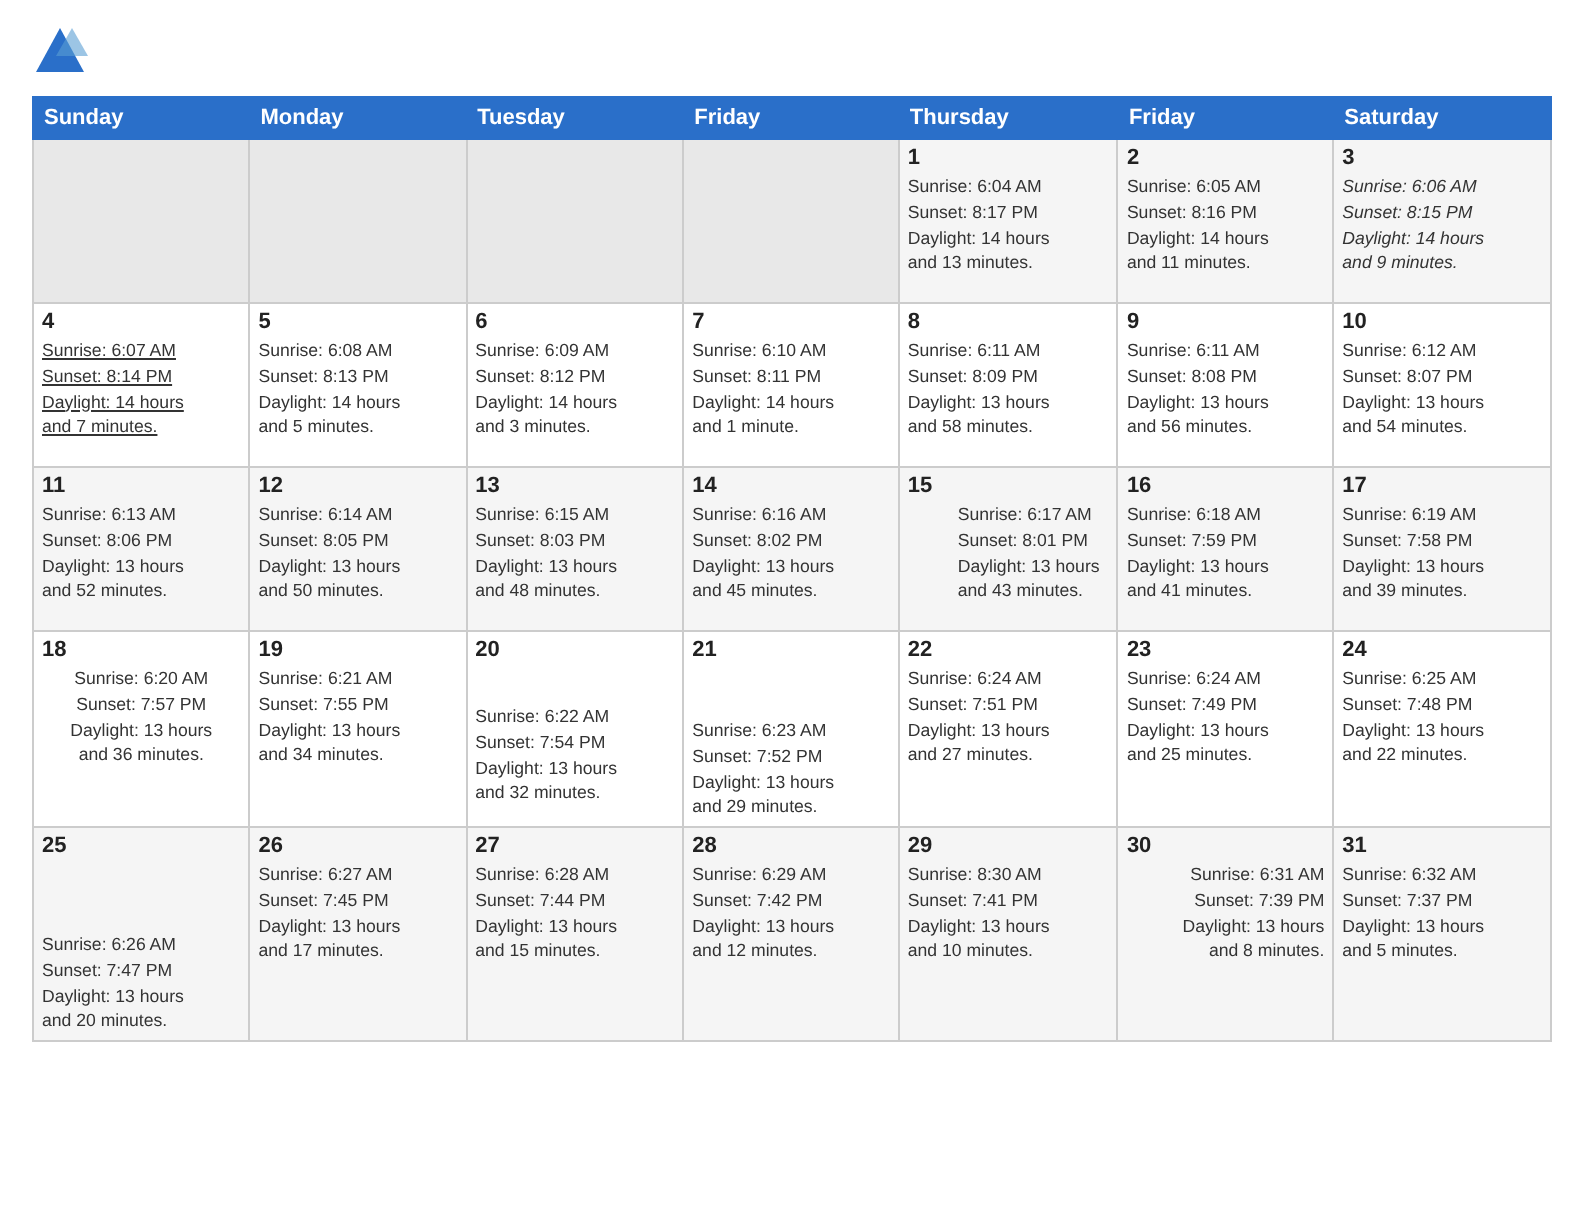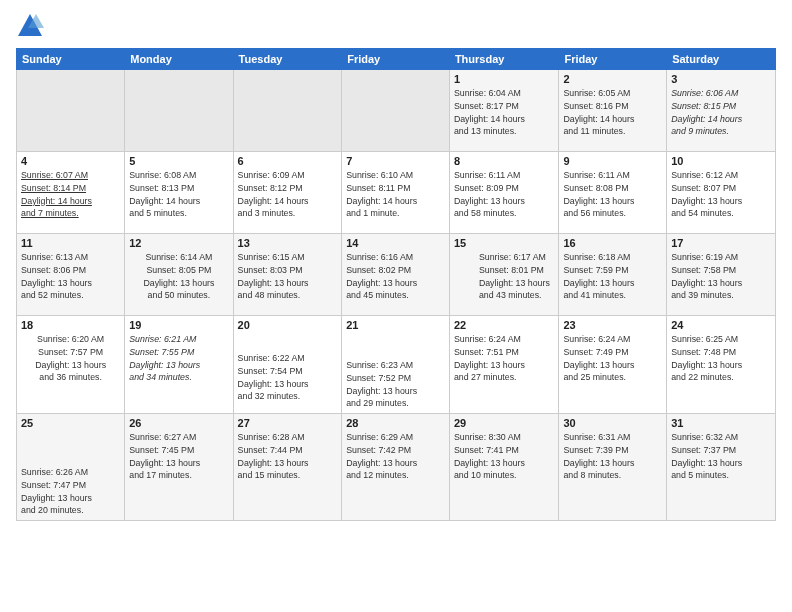--- a/index.html
+++ b/index.html
@@ -219,21 +219,21 @@
         <tr>
           <td>
             <span class="day-num">11</span>
             <div class="day-info" style="white-space: pre-line;">Sunrise: 6:13 AM
 Sunset: 8:06 PM
 Daylight: 13 hours
 and 52 minutes.</div>
           </td>
           <td>
             <span class="day-num">12</span>
-            <div class="day-info" style="white-space: pre-line; text-align: center;">Sunrise: 6:14 AM
+            <div class="day-info" style="white-space: pre-line;">Sunrise: 6:14 AM
 Sunset: 8:05 PM
 Daylight: 13 hours
 and 50 minutes.</div>
           </td>
           <td>
             <span class="day-num">13</span>
             <div class="day-info" style="white-space: pre-line;">Sunrise: 6:15 AM
 Sunset: 8:03 PM
 Daylight: 13 hours
 and 48 minutes.</div>
@@ -270,21 +270,21 @@
         <tr>
           <td>
             <span class="day-num">18</span>
             <div class="day-info" style="white-space: pre-line; text-align: center;">Sunrise: 6:20 AM
 Sunset: 7:57 PM
 Daylight: 13 hours
 and 36 minutes.</div>
           </td>
           <td>
             <span class="day-num">19</span>
-            <div class="day-info" style="white-space: pre-line; font-style: italic;">Sunrise: 6:21 AM
+            <div class="day-info" style="white-space: pre-line;">Sunrise: 6:21 AM
 Sunset: 7:55 PM
 Daylight: 13 hours
 and 34 minutes.</div>
           </td>
           <td>
             <span class="day-num">20</span>
             <div class="day-info" style="white-space: pre-line; margin-top: 21px;">Sunrise: 6:22 AM
 Sunset: 7:54 PM
 Daylight: 13 hours
 and 32 minutes.</div>
@@ -349,21 +349,21 @@
           </td>
           <td>
             <span class="day-num">29</span>
             <div class="day-info" style="white-space: pre-line;">Sunrise: 8:30 AM
 Sunset: 7:41 PM
 Daylight: 13 hours
 and 10 minutes.</div>
           </td>
           <td>
             <span class="day-num">30</span>
-            <div class="day-info" style="white-space: pre-line;">Sunrise: 6:31 AM
+            <div class="day-info" style="white-space: pre-line; text-align: right;">Sunrise: 6:31 AM
 Sunset: 7:39 PM
 Daylight: 13 hours
 and 8 minutes.</div>
           </td>
           <td>
             <span class="day-num">31</span>
             <div class="day-info" style="white-space: pre-line;">Sunrise: 6:32 AM
 Sunset: 7:37 PM
 Daylight: 13 hours
 and 5 minutes.</div>

